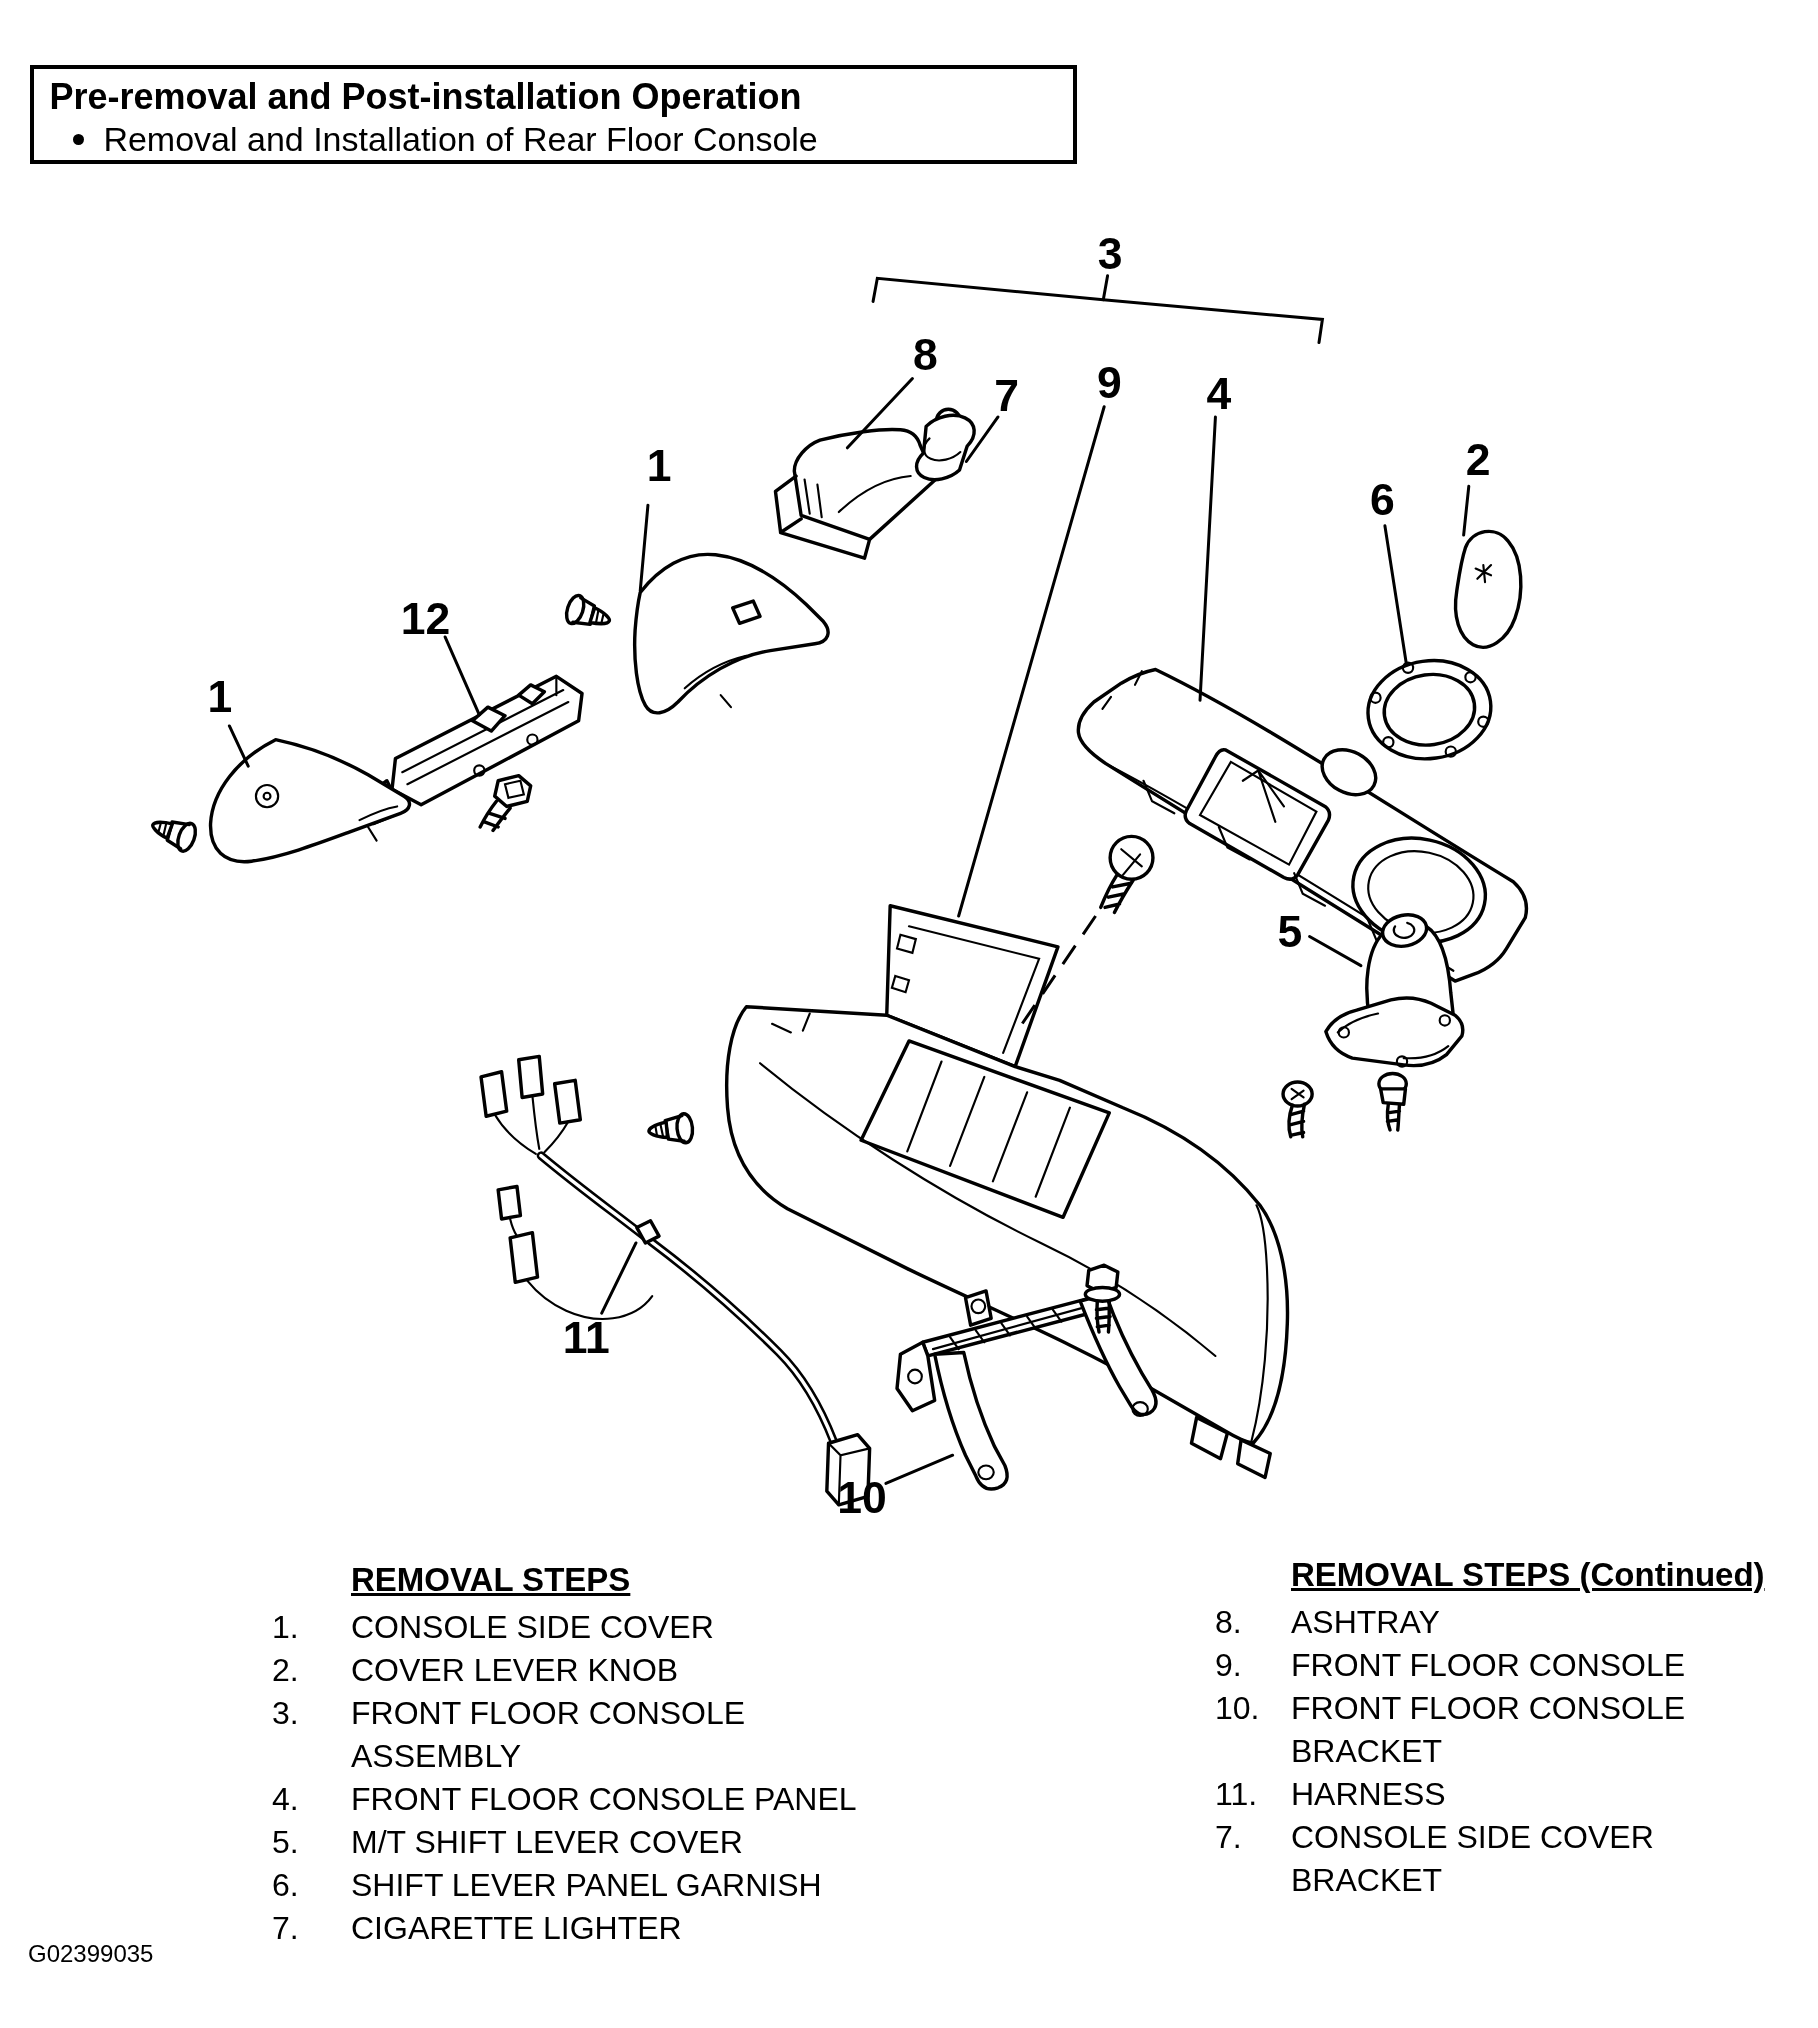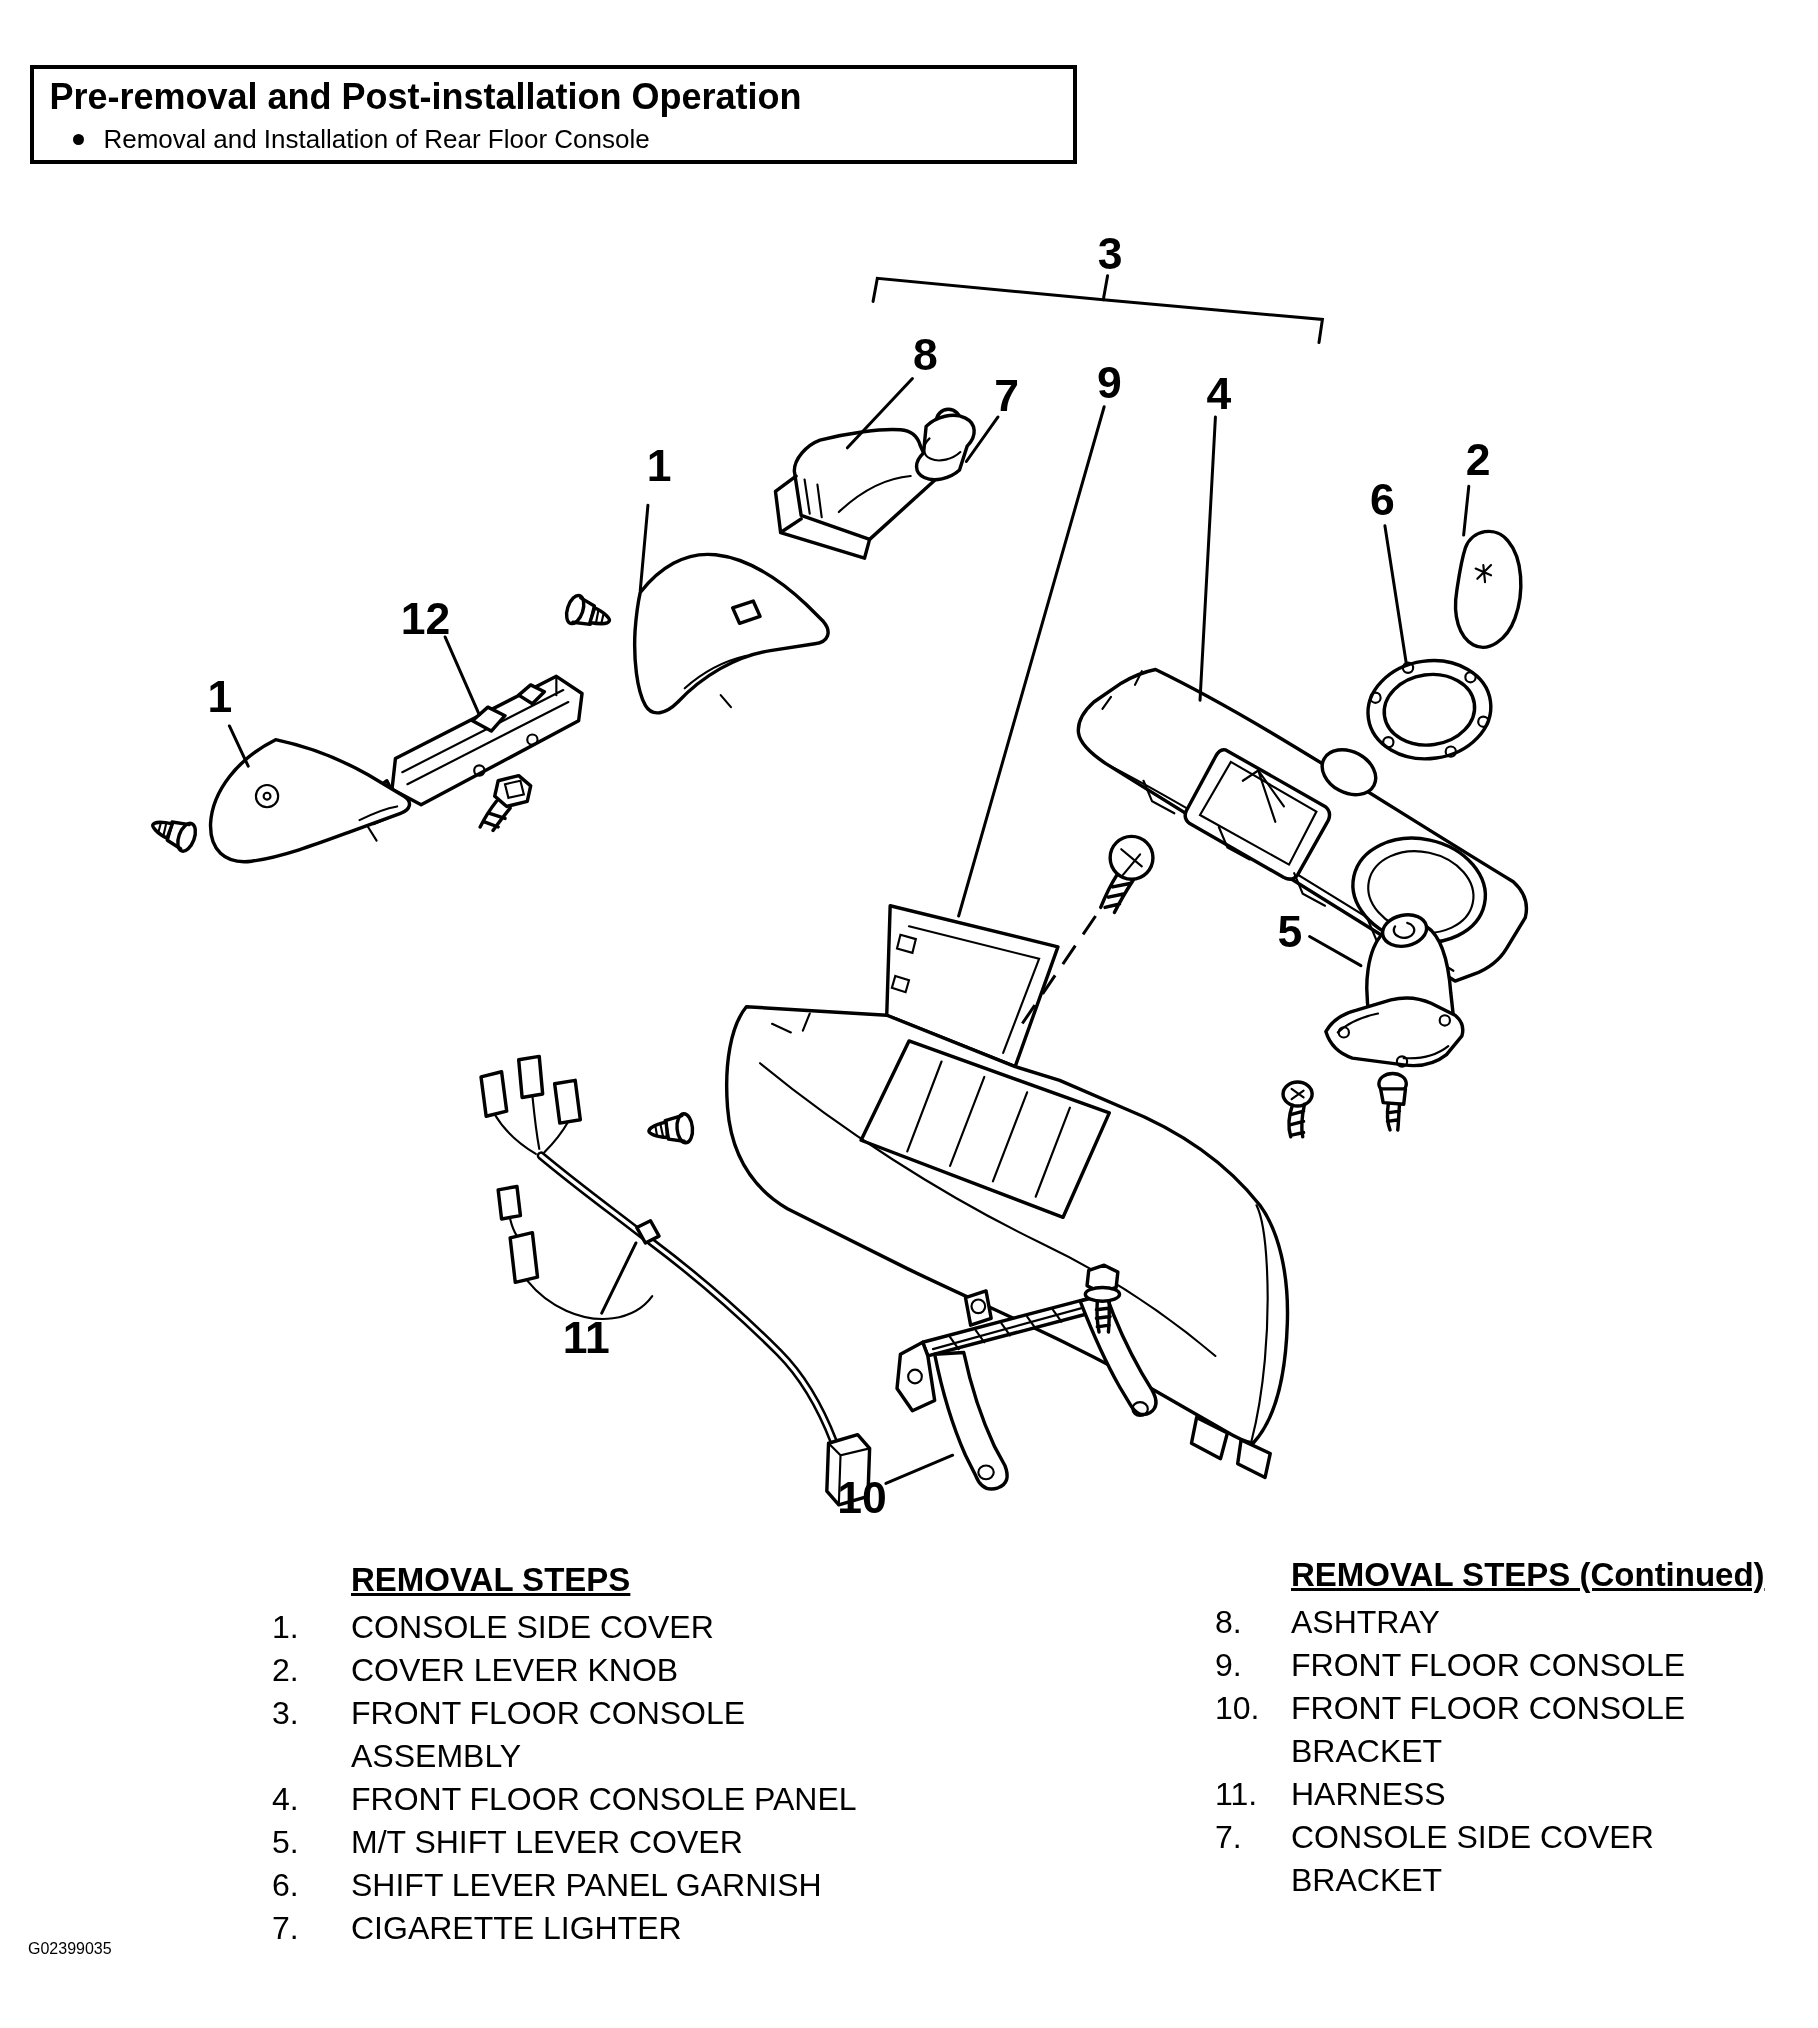--- a/index.html
+++ b/index.html
@@ -3,21 +3,21 @@
 <meta charset="utf-8">
 <style>
   html,body{margin:0;padding:0;background:#fff;}
   body{width:1818px;height:2028px;position:relative;font-family:"Liberation Sans",sans-serif;color:#000;}
   .abs{position:absolute;}
   
   #header-box{left:30px;top:65px;width:1047px;height:99px;border:4.3px solid #000;box-sizing:border-box;padding:6.8px 0 0 15.4px;}
   #header-title{font-size:36px;font-weight:bold;line-height:41px;white-space:nowrap;}
   .bullet-row{display:flex;align-items:center;margin-top:3.4px;}
   .bullet-dot{width:11px;height:11px;background:#000;border-radius:50%;margin:0 19px 0 24px;flex:0 0 auto;}
-  .bullet-text{font-size:26px;line-height:39px;white-space:nowrap;}
+  .bullet-text{font-size:34px;line-height:39px;white-space:nowrap;}
   
   #diagram{left:0;top:0;width:1818px;height:2028px;}
   .ln{fill:none;stroke:#000;stroke-width:4;stroke-linecap:round;stroke-linejoin:round;}
   .fw{fill:#fff;stroke:#000;stroke-width:4;stroke-linejoin:round;}
   .thin{fill:none;stroke:#000;stroke-width:2.5;stroke-linecap:round;}
   .wire{fill:none;stroke:#000;stroke-width:10;stroke-linecap:round;}
   .wirecore{fill:none;stroke:#fff;stroke-width:4;stroke-linecap:round;}
   .leader{fill:none;stroke:#000;stroke-width:3.5;stroke-linecap:round;}
   .dashed{fill:none;stroke:#000;stroke-width:3.5;stroke-dasharray:26 16;}
   .callout-num{font-family:"Liberation Sans",sans-serif;font-size:52px;font-weight:bold;fill:#000;text-anchor:middle;}
@@ -25,21 +25,21 @@
   .steps{position:absolute;font-size:32px;line-height:43px;}
   #steps-left{left:272px;top:1558px;width:651px;}
   #steps-right{left:1215px;top:1553px;width:599px;}
   .steps-heading{font-weight:bold;font-size:33px;height:48px;text-decoration:underline;}
   #steps-left .steps-heading{padding-left:79px;}
   #steps-right .steps-heading{padding-left:76px;}
   .step-row{display:flex;height:43px;}
   #steps-left .step-num{width:79px;flex:0 0 auto;}
   #steps-right .step-num{width:76px;flex:0 0 auto;}
   .step-text{white-space:nowrap;}
-  #figure-id{left:28px;top:1940px;font-size:16px;}
+  #figure-id{left:28px;top:1940px;font-size:24px;}
 </style>
 </head>
 <body>
 
 <div id="header-box" class="abs">
   <div id="header-title">Pre-removal and Post-installation Operation</div>
   <div class="bullet-row">
     <span class="bullet-dot"></span>
     <span class="bullet-text">Removal and Installation of Rear Floor Console</span>
   </div>

